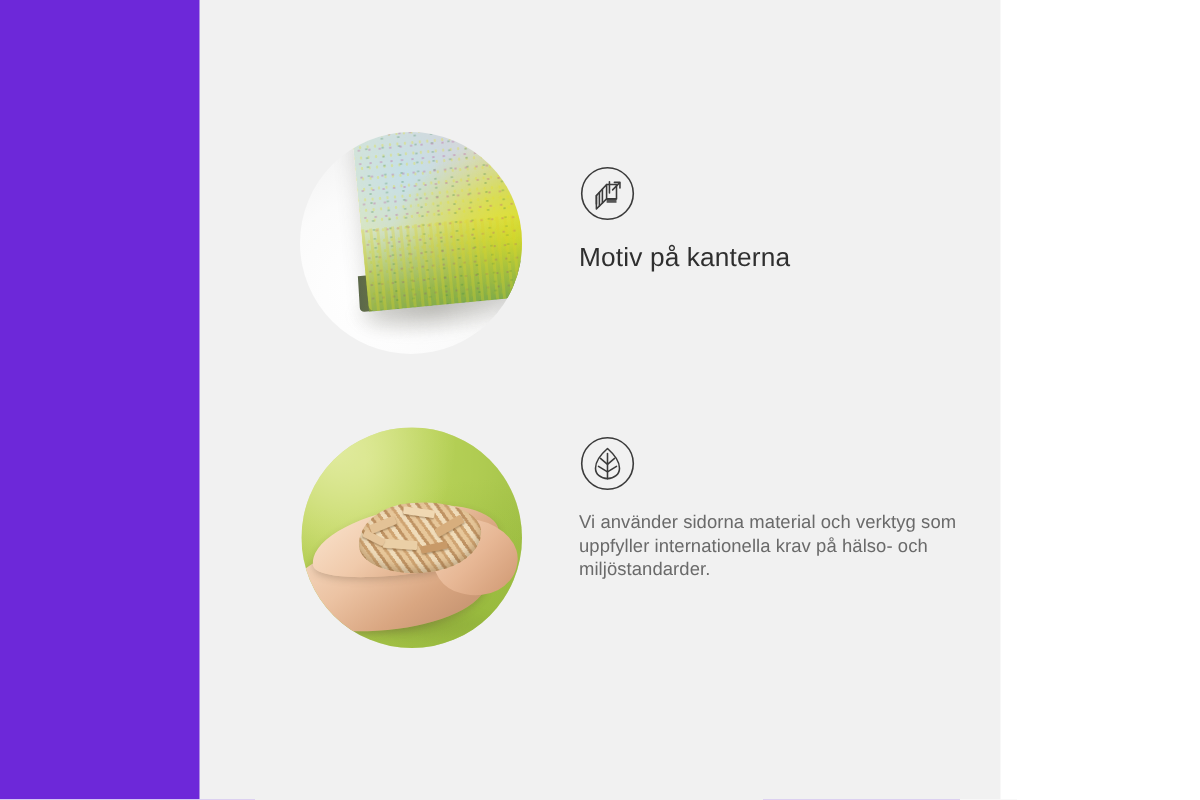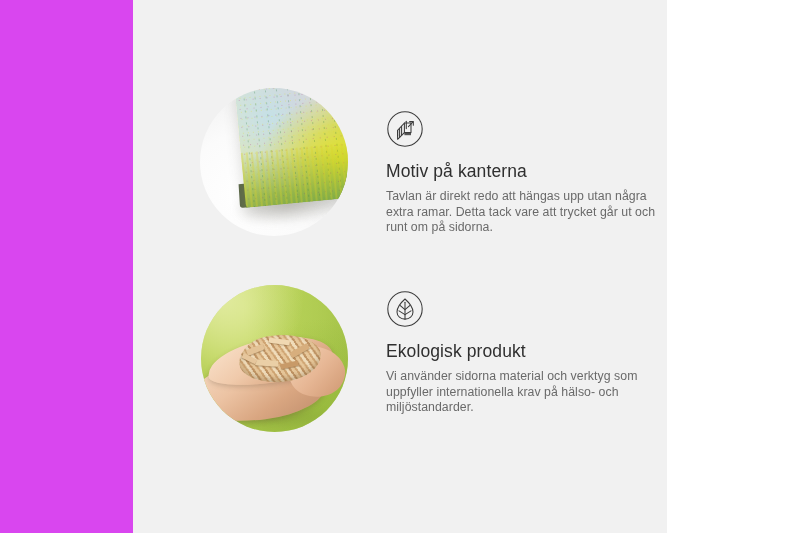--- a/index.html
+++ b/index.html
@@ -2,21 +2,21 @@
 <html><head>
 <meta charset="utf-8">
 <style>
   html,body{margin:0;padding:0;}
   body{
     width:800px;height:533px;
     background:#ffffff;
     font-family:"Liberation Sans", sans-serif;
     overflow:hidden;
   }
-  #stage{position:relative;width:640px;height:533px;background:#d946ef;}
+  #stage{position:relative;width:640px;height:533px;background:#6d28d9;}
 
   
   #panel{
     position:absolute;left:133px;top:0;width:534px;height:533px;
     background:#f1f1f1;
   }
 
   
   .feature{position:absolute;}
   #feature-edges{left:0;top:0;}
@@ -195,21 +195,20 @@
             <path d="M11.6 20.4 L11.6 23.0 M11.6 23.4 L11.6 26.0"></path>
             <path d="M13.6 18.3 L13.6 27.3 M15.6 16.2 L15.6 25.3"></path>
             <path d="M18.4 13.0 L25.0 13.0 L25.0 22.6 L18.4 22.6"></path>
             <path d="M18.4 22.6 L25.0 22.6 L25.0 25.2 L18.4 25.2 Z" fill="#3b3b3b" stroke="none" opacity=".85"></path>
             <path d="M20.3 11.2 L20.3 18.6"></path>
             <path d="M22.4 16.6 L27.0 11.9"></path>
             <path d="M23.6 11.6 L27.3 11.6 L27.3 15.3"></path>
           </svg>
         </span>
         <h3 class="feat-title">Motiv på kanterna</h3>
-        <p class="feat-body">Tavlan är direkt redo att hängas upp utan några extra ramar. Detta tack vare att trycket går ut och runt om på sidorna.</p>
       </div>
     </div>
 
     <div class="feature" id="feature-eco">
 
       <div class="photo-circle" id="photo-eco">
         <div class="ph-inner">
           <div class="eco-bg"></div>
           <div class="eco-bg-blur"></div>
           <div class="eco-shadow"></div>
@@ -230,19 +229,18 @@
       <div class="txtcol" id="txt-eco">
         <span class="icon-wrap">
           <svg viewBox="0 0 38 38" fill="none" stroke="#3b3b3b" stroke-width="1.05" stroke-linecap="round" stroke-linejoin="round">
             <circle cx="19" cy="19" r="17.2" fill="none"></circle>
             <path d="M19 9.0 C13.3 14.0 11.0 18.4 11.0 22.1 C11.0 26.2 14.6 29.1 19 29.1 C23.4 29.1 27.0 26.2 27.0 22.1 C27.0 18.4 24.7 14.0 19 9.0 Z"></path>
             <path d="M19 12.3 L19 29.1"></path>
             <path d="M19 19.6 L14.3 15.6 M19 19.6 L23.7 15.6"></path>
             <path d="M19 24.6 L13.0 20.9 M19 24.6 L25.0 20.9"></path>
           </svg>
         </span>
-        <h3 class="feat-title">Ekologisk produkt</h3>
         <p class="feat-body">Vi använder sidorna material och verktyg som uppfyller internationella krav på hälso- och miljöstandarder.</p>
       </div>
     </div>
 
   </div>
 </div>
 
 </body></html>

